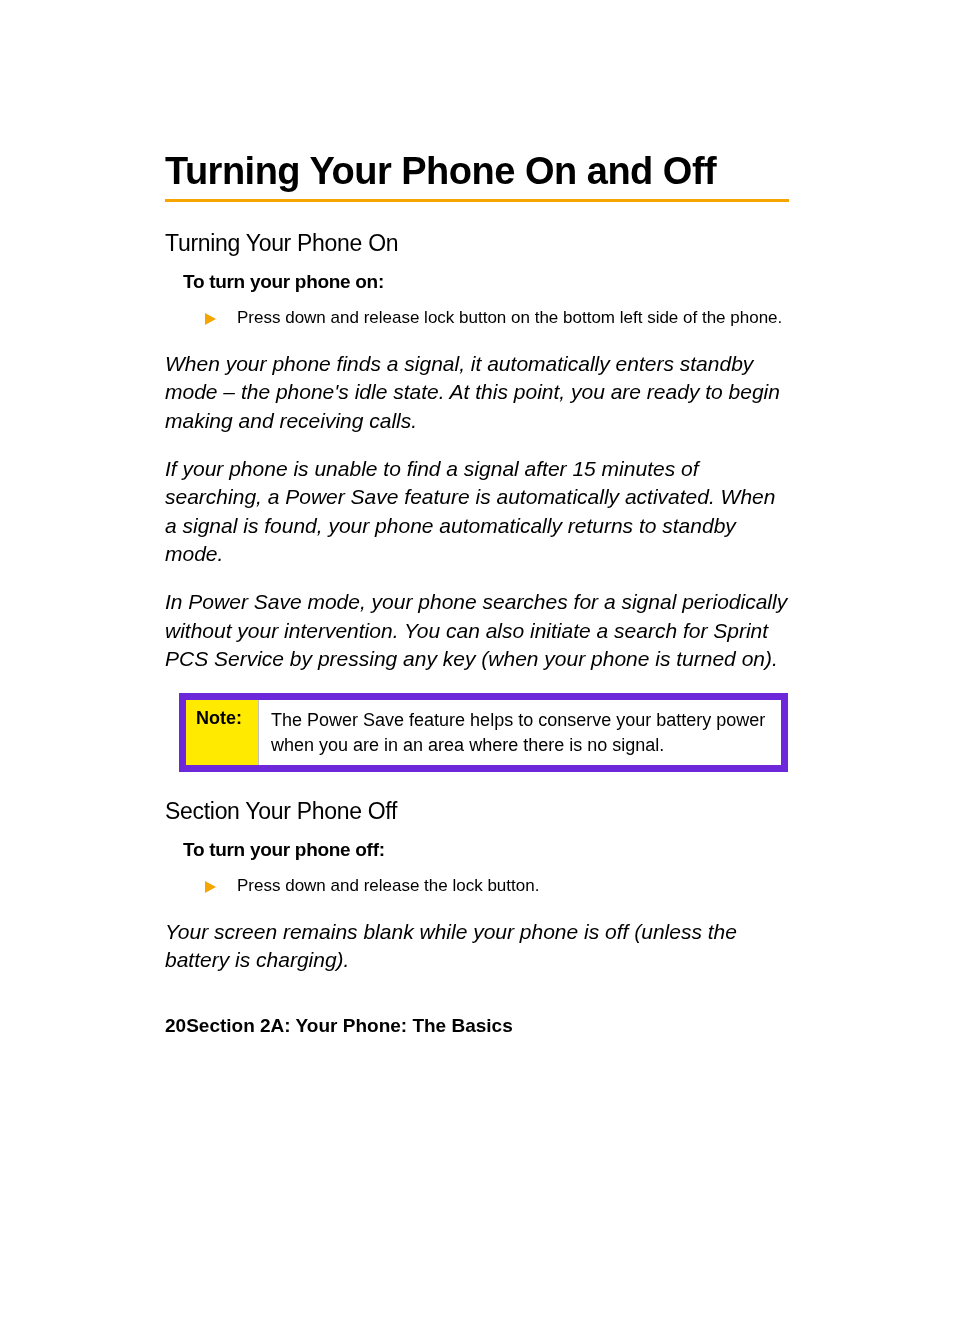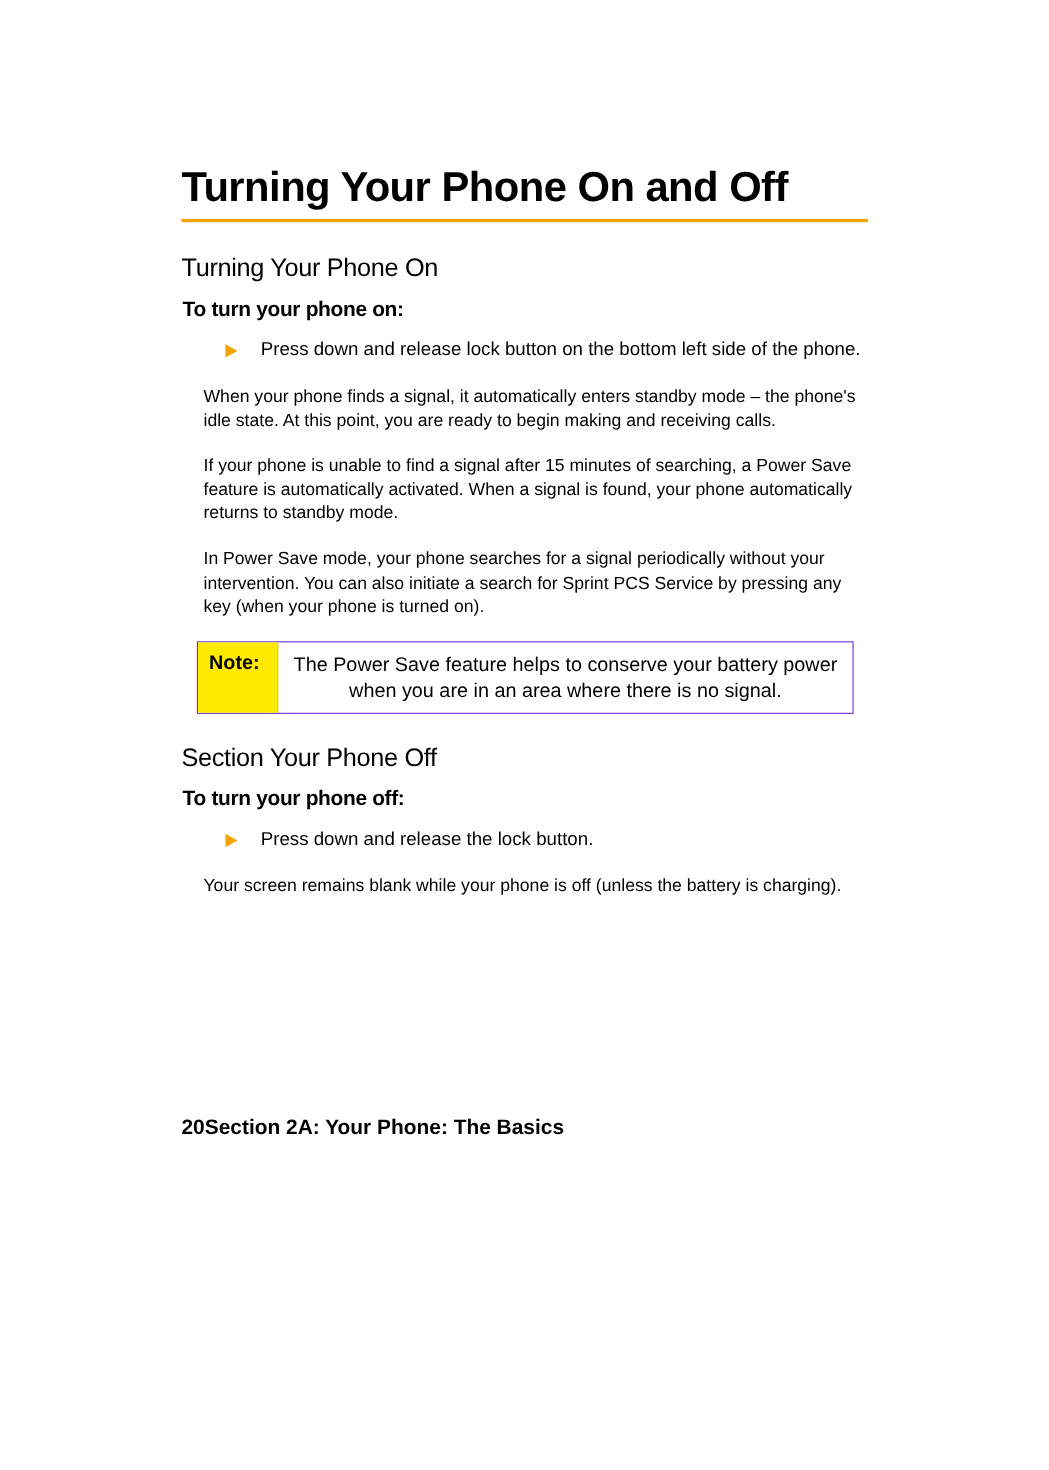--- a/index.html
+++ b/index.html
@@ -32,21 +32,21 @@
   }
   h2.sub-heading {
     font-size: 23px;
     font-weight: 400;
     margin: 0 0 14px 0;
     letter-spacing: -0.3px;
   }
   .instruct {
     font-size: 19px;
     font-weight: 700;
-    margin: 0 0 14px 1px;
+    margin: 0 0 14px 18px;
     letter-spacing: -0.3px;
   }
   ul.arrow-list {
     list-style: none;
     margin: 0 0 20px 0;
     padding: 0 0 0 40px;
   }
   ul.arrow-list li {
     position: relative;
     font-size: 17px;
@@ -57,30 +57,30 @@
     position: absolute;
     left: 0;
     top: 6px;
     width: 0;
     height: 0;
     border-left: 11px solid #f5a400;
     border-top: 6px solid transparent;
     border-bottom: 6px solid transparent;
   }
   p.body {
-    font-size: 16px;
+    font-size: 21px;
     line-height: 1.35;
-    margin: 0 0 20px 20px;
+    margin: 0 0 20px 0;
+    font-style: italic;
   }
   .note-box {
     display: flex;
     margin: 0 0 26px 14px;
-    border: 1px solid #6d28d9;
+    border: 7px solid #6d28d9;
     width: 595px;
-    text-align: center;
   }
   .note-label {
     background: #ffea00;
     color: #000;
     font-weight: 700;
     font-size: 18px;
     padding: 8px 10px 8px 10px;
     border-right: 1px solid #bfbfbf;
     display: flex;
     align-items: flex-start;

